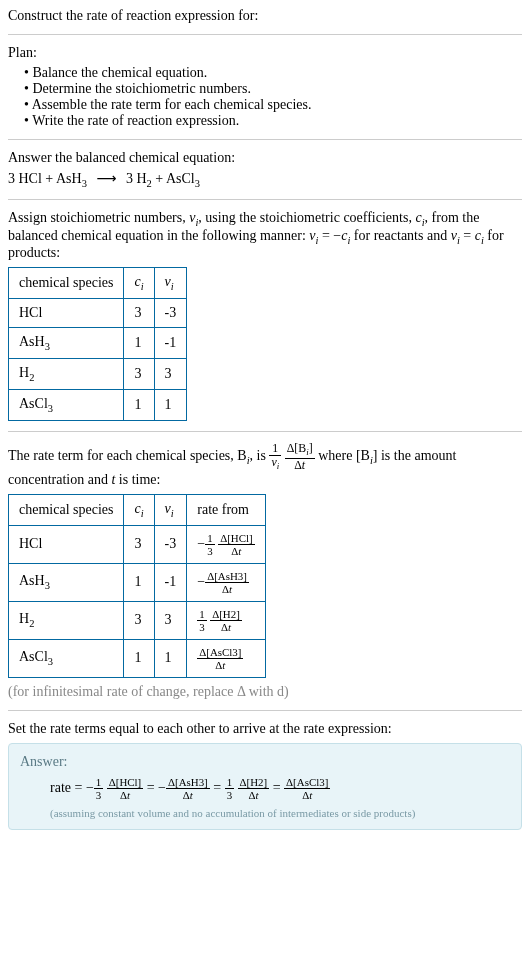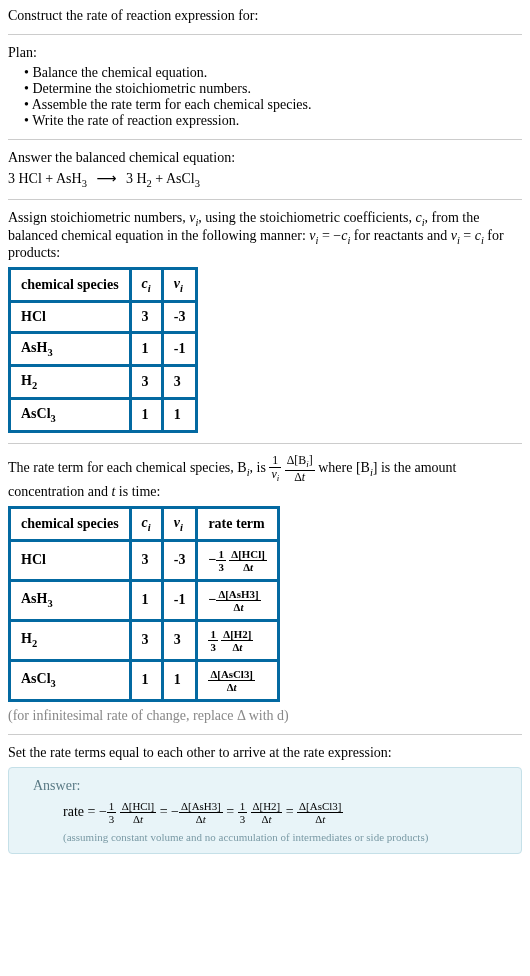--- a/index.html
+++ b/index.html
@@ -39,25 +39,25 @@
       margin-top: 4px;
     }
     .bullet-item {
       margin-left: 16px;
     }
     table {
       border-collapse: collapse;
       margin: 6px 0;
     }
     td, th {
-      border: 3px solid #0369a1;
+      border: 1px solid #0369a1;
       padding: 6px 10px;
       text-align: left;
       vertical-align: middle;
-      font-weight: bold;
+      font-weight: normal;
     }
     th {
       background: #fff;
     }
     .italic {
       font-style: italic;
     }
     .frac {
       display: inline-block;
       vertical-align: middle;
@@ -77,21 +77,21 @@
     }
     .note {
       font-size: 14px;
       color: #888;
       margin-top: 2px;
     }
     .answer-box {
       background: #e8f4f8;
       border: 1px solid #c5e0e8;
       border-radius: 4px;
-      padding: 10px 24px;
+      padding: 10px 11px;
       margin-top: 6px;
     }
     .answer-label {
       color: #5a7a85;
       margin-bottom: 6px;
     }
     .answer-content {
       margin-left: 30px;
     }
     .answer-note {
@@ -188,21 +188,21 @@
 <div class="section">
   <div>
     <span>The rate term for each chemical species, B</span><sub class="italic">i</sub><span>, is </span><span class="frac"><span class="num">1</span><span class="den italic">ν<sub>i</sub></span></span> <span class="frac"><span class="num">Δ[B<sub class="italic">i</sub>]</span><span class="den">Δ<span class="italic">t</span></span></span><span> where [B</span><sub class="italic">i</sub><span>] is the amount concentration and </span><span class="italic">t</span><span> is time:</span>
   </div>
   <table>
     <tbody>
         <tr>
       <th>chemical species</th>
       <th><span class="italic">c<sub>i</sub></span></th>
       <th><span class="italic">ν<sub>i</sub></span></th>
-      <th>rate term</th>
+      <th>rate from</th>
     </tr>
     <tr>
       <td>HCl</td>
       <td>3</td>
       <td>-3</td>
       <td>−<span class="rate-frac"><span class="num">1</span><span class="den">3</span></span> <span class="rate-frac"><span class="num">Δ[HCl]</span><span class="den">Δ<span class="italic">t</span></span></span></td>
     </tr>
     <tr>
       <td>AsH<sub>3</sub></td>
       <td>1</td>

